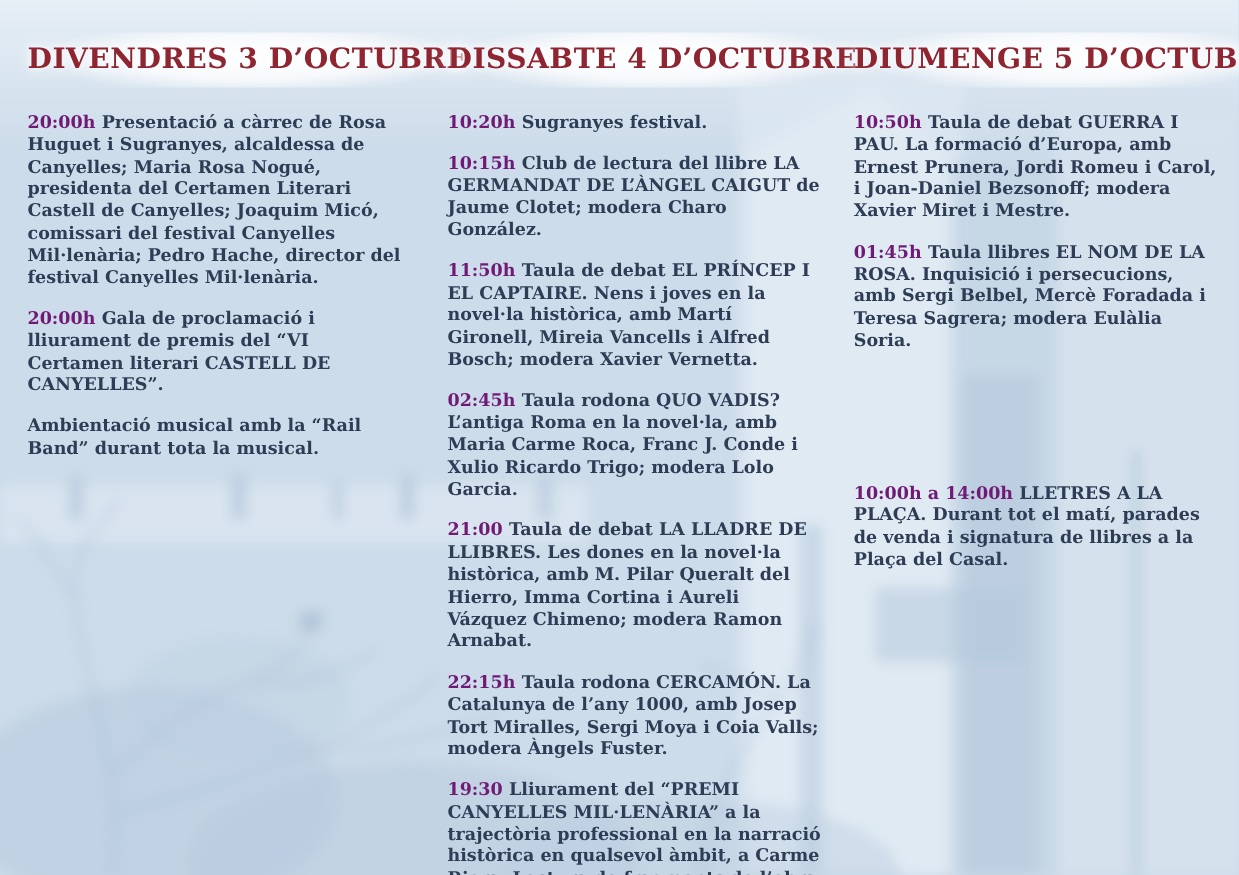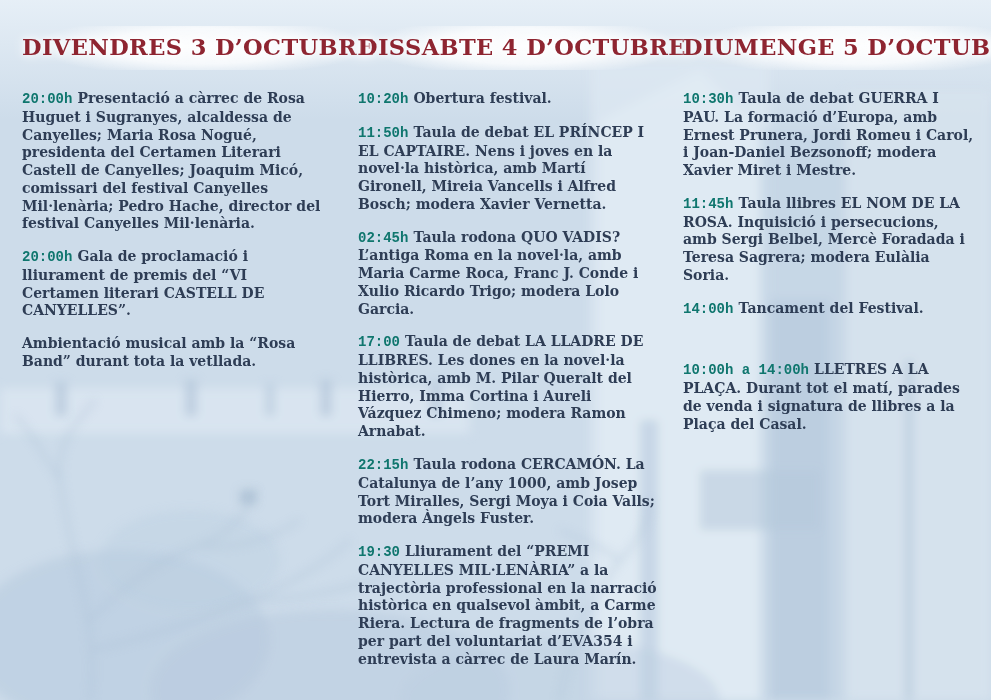--- a/index.html
+++ b/index.html
@@ -24,22 +24,22 @@
     padding:8px 10px 10px 6px;display:inline-block;
     background:radial-gradient(ellipse 58% 90% at 50% 46%,rgba(255,255,255,.95) 0%,rgba(255,255,255,.75) 45%,rgba(255,255,255,0) 78%);
     text-shadow:0 0 6px #fff,0 0 14px #fff;
   }
   .hdr-wrap{height:64px;}
   .event{
     margin:0 0 15px 0;
     font-size:14px;font-weight:bold;line-height:1.27;
     color:#2e3d55;
   }
-  .time{color:#0f766e;margin-right:5px;font-family:Liberation Mono, monospace;}
-  .spaced{margin-top:43px;}
+  .time{color:#701a75;margin-right:5px;}
+  .spaced{margin-top:104px;}
 </style>
 </head>
 <body>
 
 <svg class="bg-art" width="991" height="700" viewBox="0 0 991 700">
   <defs>
     <filter id="soft" x="-20%" y="-20%" width="140%" height="140%">
         <feGaussianBlur stdDeviation="5"></feGaussianBlur>
       </filter>
     <linearGradient id="topwash" x1="0" y1="0" x2="0" y2="1">
@@ -84,55 +84,55 @@
 
   <div class="col col-1">
     <div class="hdr-wrap"><h2 class="hdr">DIVENDRES 3 D’OCTUBRE</h2></div>
     <p class="event">
       <span class="time">20:00h</span><span>Presentació a càrrec de Rosa Huguet i Sugranyes, alcaldessa de Canyelles; Maria Rosa Nogué, presidenta del Certamen Literari Castell de Canyelles; Joaquim Micó, comissari del festival Canyelles Mil·lenària; Pedro Hache, director del festival Canyelles Mil·lenària.</span>
     </p>
     <p class="event">
       <span class="time">20:00h</span><span>Gala de proclamació i lliurament de premis del “VI Certamen literari CASTELL DE CANYELLES”.</span>
     </p>
     <p class="event">
-      <span>Ambientació musical amb la “Rosa Band” durant tota la vetllada.</span>
+      <span>Ambientació musical amb la “Rail Band” durant tota la musical.</span>
     </p>
   </div>
 
   <div class="col col-2">
     <div class="hdr-wrap"><h2 class="hdr">DISSABTE 4 D’OCTUBRE</h2></div>
     <p class="event">
-      <span class="time">10:20h</span><span>Obertura festival.</span>
+      <span class="time">10:20h</span><span>Sugranyes festival.</span>
+    </p>
+    <p class="event">
+      <span class="time">10:15h</span><span>Club de lectura del llibre LA GERMANDAT DE L’ÀNGEL CAIGUT de Jaume Clotet; modera Charo González.</span>
     </p>
     <p class="event">
       <span class="time">11:50h</span><span>Taula de debat EL PRÍNCEP I EL CAPTAIRE. Nens i joves en la novel·la històrica, amb Martí Gironell, Mireia Vancells i Alfred Bosch; modera Xavier Vernetta.</span>
     </p>
     <p class="event">
       <span class="time">02:45h</span><span>Taula rodona QUO VADIS? L’antiga Roma en la novel·la, amb Maria Carme Roca, Franc J. Conde i Xulio Ricardo Trigo; modera Lolo Garcia.</span>
     </p>
     <p class="event">
-      <span class="time">17:00</span><span>Taula de debat LA LLADRE DE LLIBRES. Les dones en la novel·la històrica, amb M. Pilar Queralt del Hierro, Imma Cortina i Aureli Vázquez Chimeno; modera Ramon Arnabat.</span>
+      <span class="time">21:00</span><span>Taula de debat LA LLADRE DE LLIBRES. Les dones en la novel·la històrica, amb M. Pilar Queralt del Hierro, Imma Cortina i Aureli Vázquez Chimeno; modera Ramon Arnabat.</span>
     </p>
     <p class="event">
       <span class="time">22:15h</span><span>Taula rodona CERCAMÓN. La Catalunya de l’any 1000, amb Josep Tort Miralles, Sergi Moya i Coia Valls; modera Àngels Fuster.</span>
     </p>
     <p class="event">
       <span class="time">19:30</span><span>Lliurament del “PREMI CANYELLES MIL·LENÀRIA” a la trajectòria professional en la narració històrica en qualsevol àmbit, a Carme Riera. Lectura de fragments de l’obra per part del voluntariat d’EVA354 i entrevista a càrrec de Laura Marín.</span>
     </p>
   </div>
 
   <div class="col col-3">
     <div class="hdr-wrap"><h2 class="hdr">DIUMENGE 5 D’OCTUBRE</h2></div>
     <p class="event">
-      <span class="time">10:30h</span><span>Taula de debat GUERRA I PAU. La formació d’Europa, amb Ernest Prunera, Jordi Romeu i Carol, i Joan-Daniel Bezsonoff; modera Xavier Miret i Mestre.</span>
+      <span class="time">10:50h</span><span>Taula de debat GUERRA I PAU. La formació d’Europa, amb Ernest Prunera, Jordi Romeu i Carol, i Joan-Daniel Bezsonoff; modera Xavier Miret i Mestre.</span>
     </p>
     <p class="event">
-      <span class="time">11:45h</span><span>Taula llibres EL NOM DE LA ROSA. Inquisició i persecucions, amb Sergi Belbel, Mercè Foradada i Teresa Sagrera; modera Eulàlia Soria.</span>
-    </p>
-    <p class="event">
-      <span class="time">14:00h</span><span>Tancament del Festival.</span>
+      <span class="time">01:45h</span><span>Taula llibres EL NOM DE LA ROSA. Inquisició i persecucions, amb Sergi Belbel, Mercè Foradada i Teresa Sagrera; modera Eulàlia Soria.</span>
     </p>
     <p class="event spaced">
       <span class="time">10:00h a 14:00h</span><span>LLETRES A LA PLAÇA. Durant tot el matí, parades de venda i signatura de llibres a la Plaça del Casal.</span>
     </p>
   </div>
 
 </div>
 
 </body></html>

